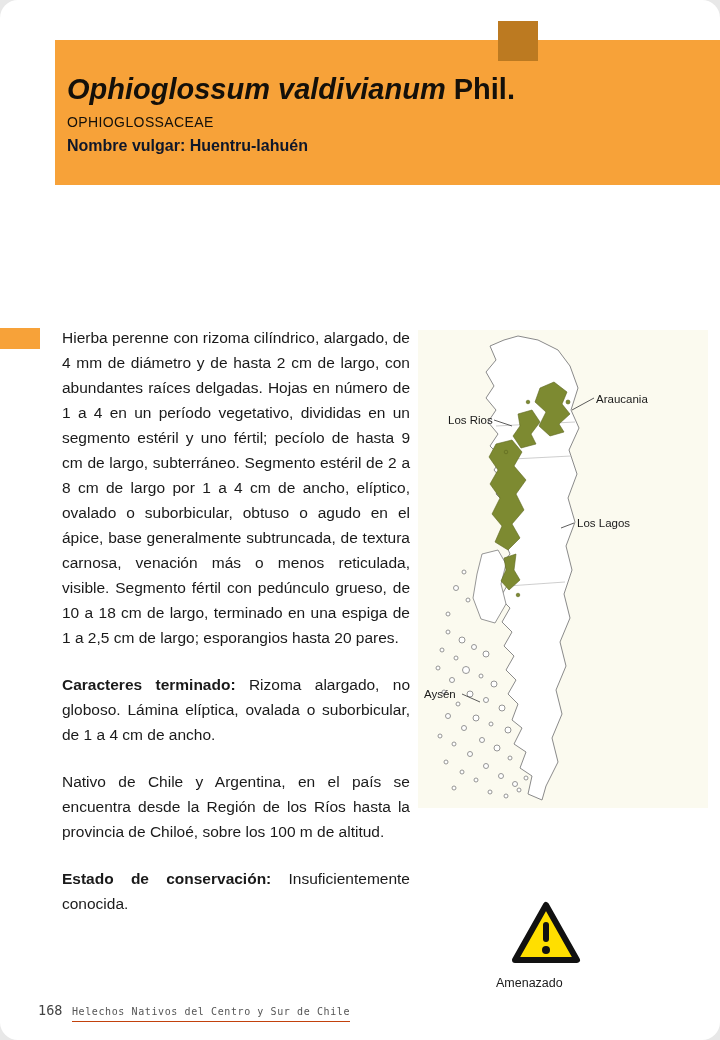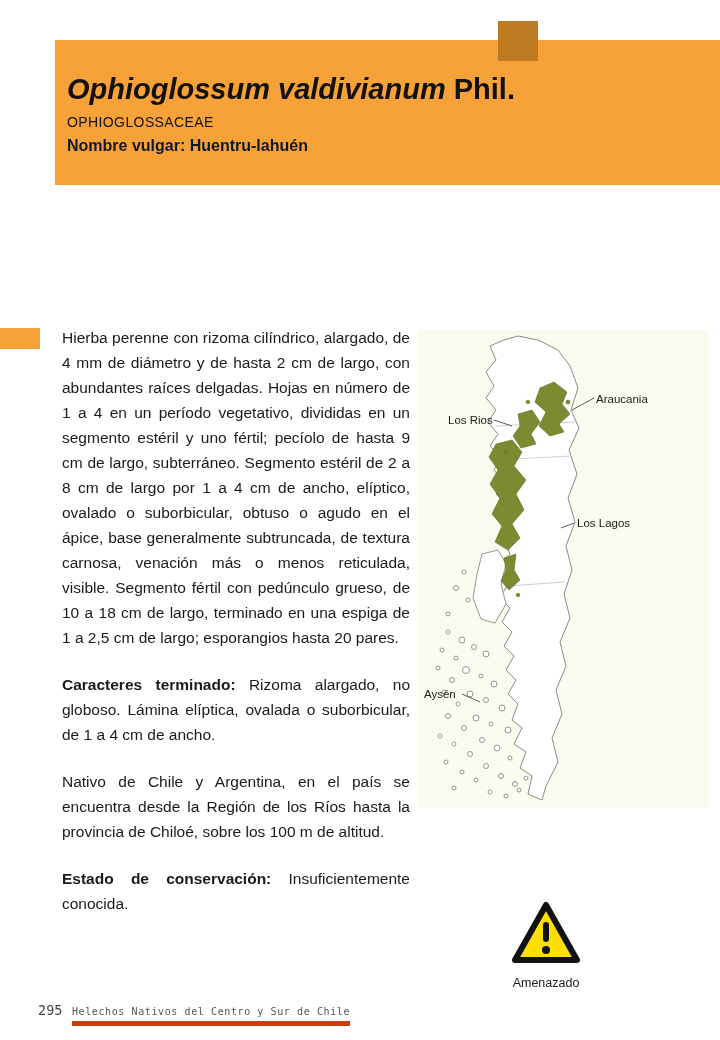--- a/index.html
+++ b/index.html
@@ -1,19 +1,19 @@
 <!DOCTYPE html>
 <html><head>
 <meta charset="utf-8">
 <style>
   html,body { margin:0; padding:0; background:#e8e8e8; }
   .page {
     position:relative; width:720px; height:1040px; margin:0 auto;
     background:#ffffff; overflow:hidden;
-    font-family:"Liberation Sans", sans-serif; color:#1a1a1a;
+    font-family:"Liberation Sans", sans-serif; color:#1a1a1a;border-radius:18px;
   }
   
   .header-block {
     position:absolute; left:55px; top:40px; right:0; height:145px;
     padding:34px 20px 0 12px; box-sizing:border-box;
   }
   .accent-square {
     position:absolute; left:498px; top:21px; width:40px; height:40px;
   }
   .species-title { font-size:29px; font-weight:bold; line-height:1.1; margin:0 0 8px 0; color:#14100a; }
@@ -30,30 +30,30 @@
   .map-wrap { position:absolute; left:418px; top:330px; width:290px; height:478px; }
   .map-wrap svg { display:block; width:100%; height:100%; }
   .map-label { font-family:"Liberation Sans", sans-serif; font-size:11.5px; fill:#1a1a1a; }
   .coast { fill:#ffffff; stroke:#8a8a8a; stroke-width:1; }
   .islet { fill:#ffffff; stroke:#8a8a8a; stroke-width:0.9; }
   .region-line { stroke:#c2c2c2; stroke-width:0.8; fill:none; }
   .leader { stroke:#4a4a4a; stroke-width:0.9; }
   .dist { stroke:#5c661f; stroke-width:0.6; }
   
   .badge-wrap { position:absolute; left:510px; top:900px; width:72px; }
-  .badge-label { position:absolute; left:496px; top:976px; width:100px; text-align:center; font-size:12.5px; }
+  .badge-label { position:absolute; left:496px; top:976px; width:100px; font-size:12.5px; }
   
   .page-number {
     position:absolute; left:38px; top:1002px;
     font-family:"DejaVu Sans Mono", monospace; font-size:13.5px; color:#444;
   }
   .footer-title {
     position:absolute; left:72px; top:1006px;
     font-family:"DejaVu Sans Mono", monospace; font-size:10px; letter-spacing:0.6px;
-    color:#555; border-bottom:5px solid #c2410c; padding-bottom:4px;
+    color:#555; border-bottom:1px solid #c2410c; padding-bottom:4px;
   }
 </style>
 </head>
 <body>
 
 <div class="page">
 
   <div class="header-block" style="background-color: rgb(247, 162, 57);">
     <h1 class="species-title">
       <span class="sci">Ophioglossum valdivianum</span>
@@ -163,16 +163,16 @@
 
   <div class="badge-wrap">
     <svg viewBox="0 0 72 66">
       <path d="M36,5 L67,60 L5,60 Z" stroke="#111" stroke-width="6" stroke-linejoin="round" fill="#FFDF00"></path>
       <rect x="33" y="22" width="6" height="20" rx="3" fill="#111"></rect>
       <circle cx="36" cy="50" r="4" fill="#111"></circle>
     </svg>
   </div>
   <div class="badge-label">Amenazado</div>
 
-  <div class="page-number">295</div>
+  <div class="page-number">168</div>
   <div class="footer-title">Helechos Nativos del Centro y Sur de Chile</div>
 
 </div>
 
 </body></html>

